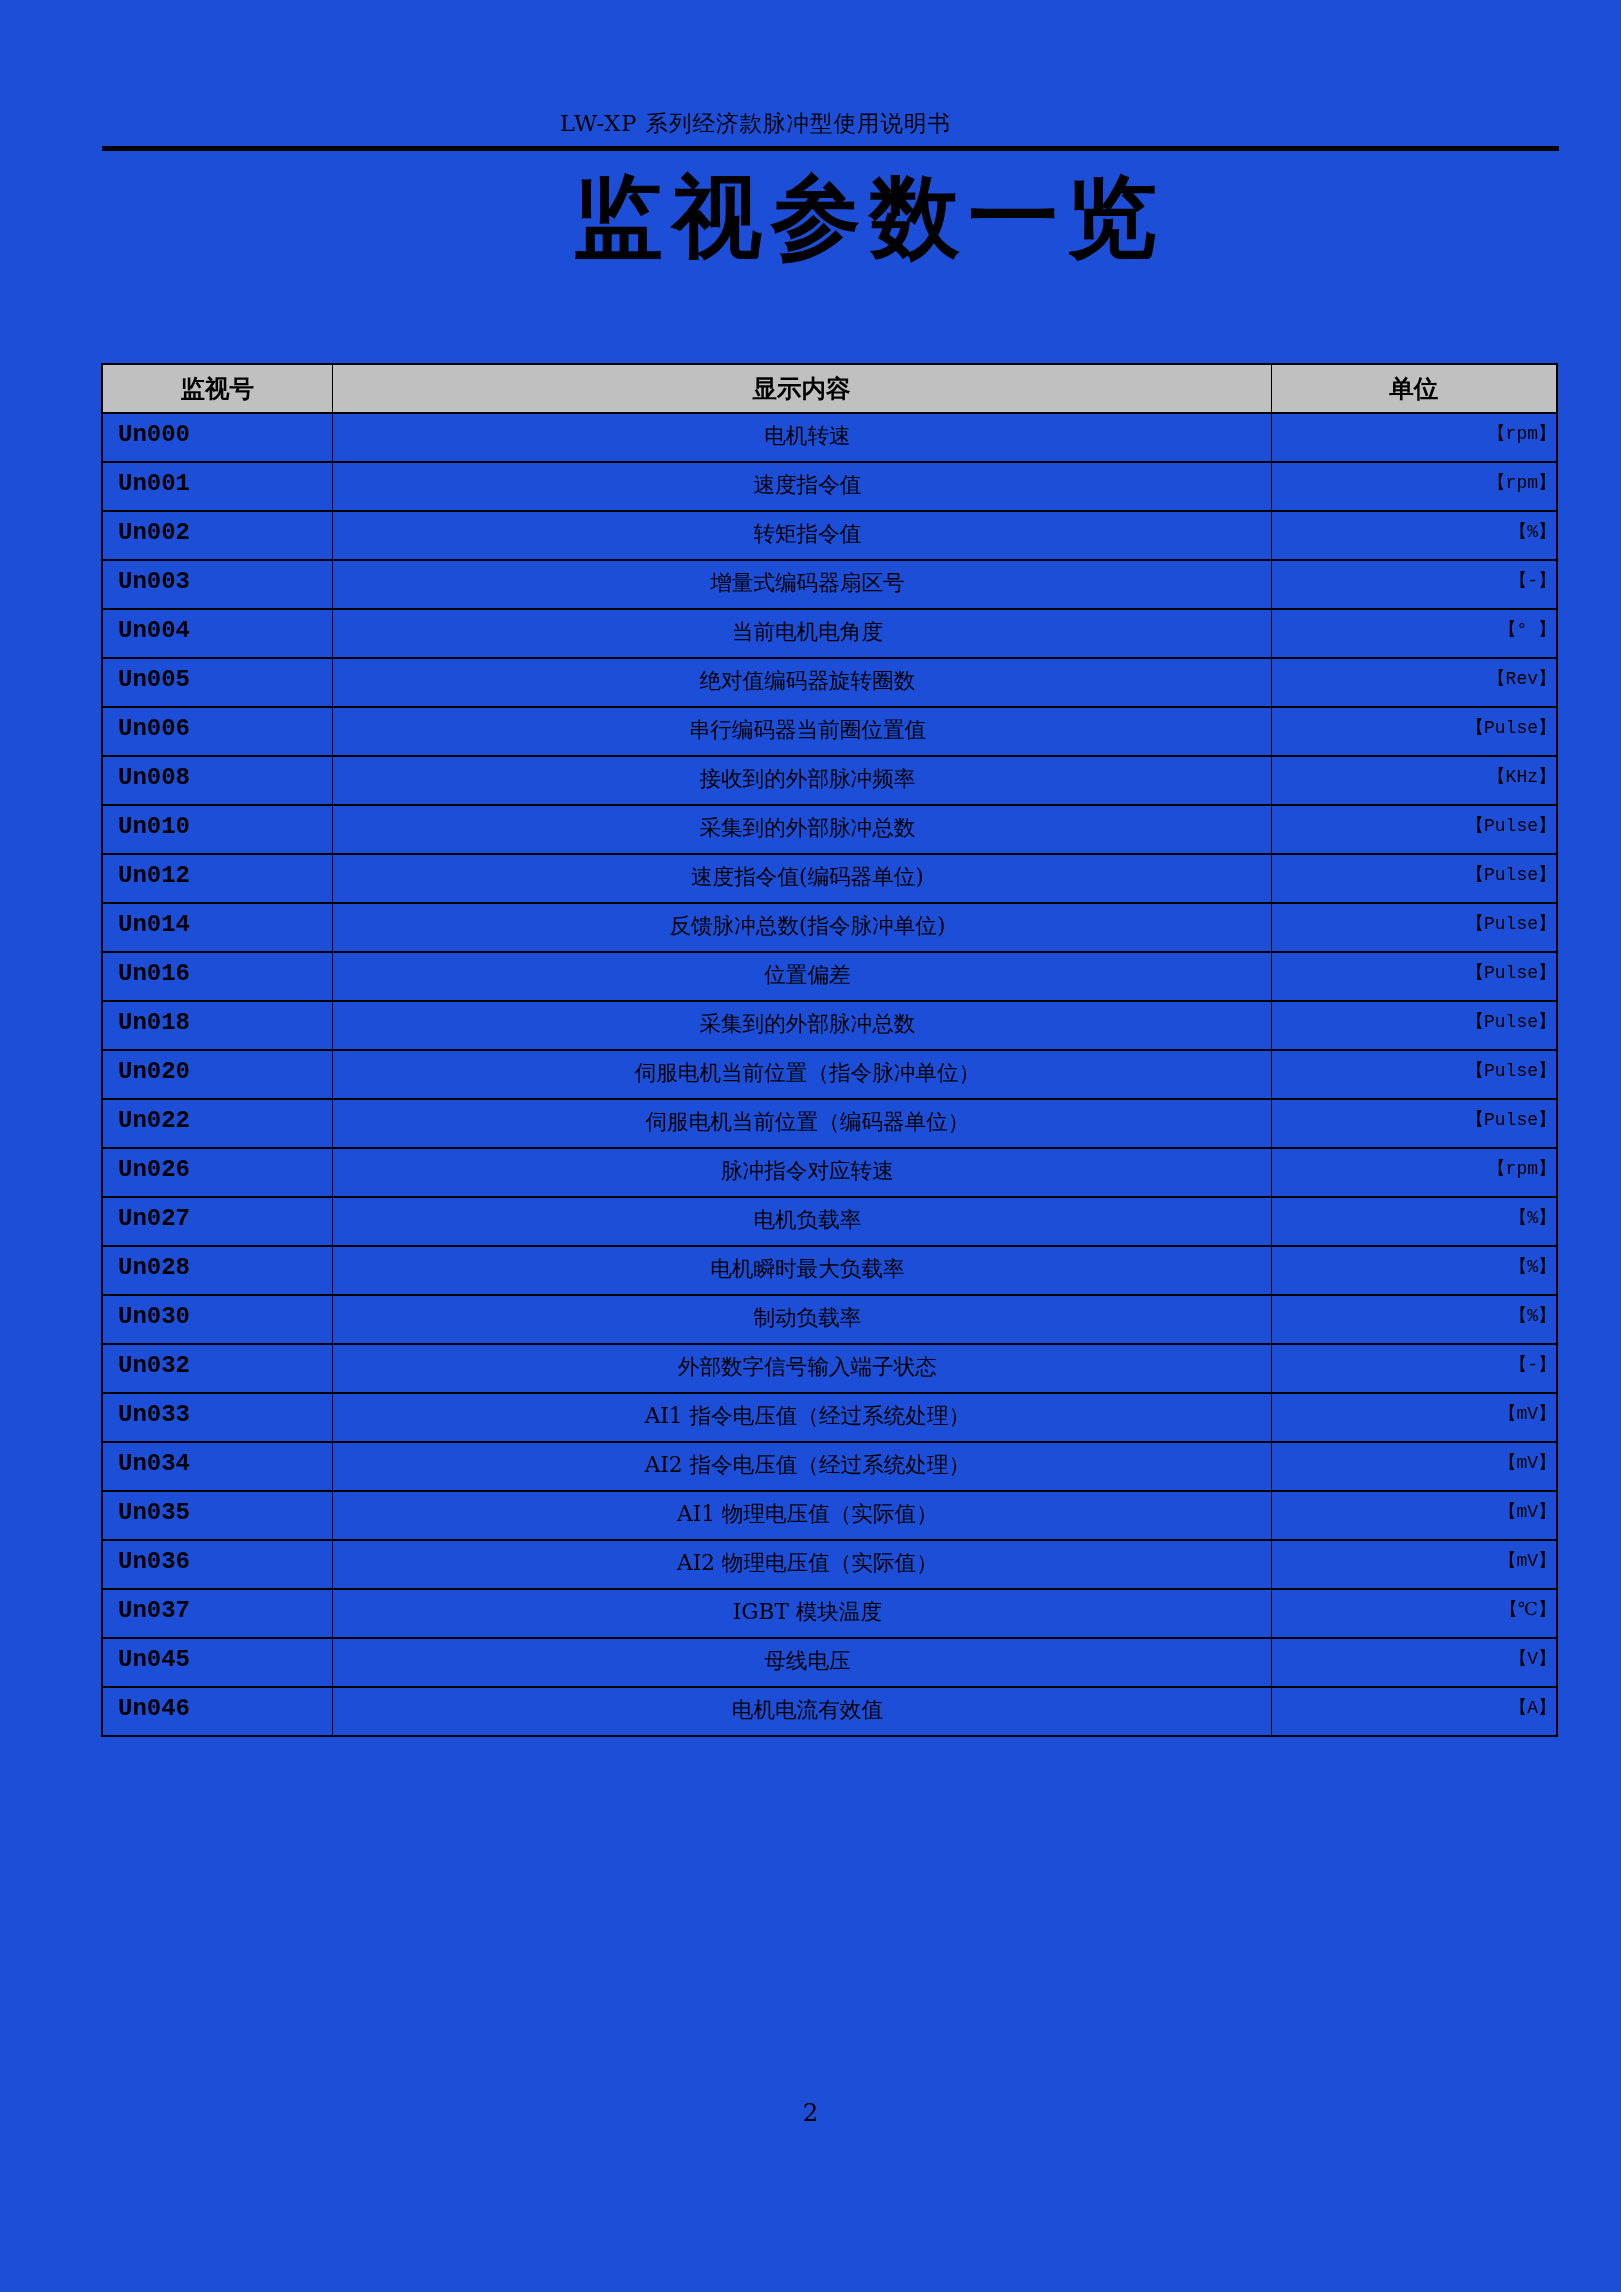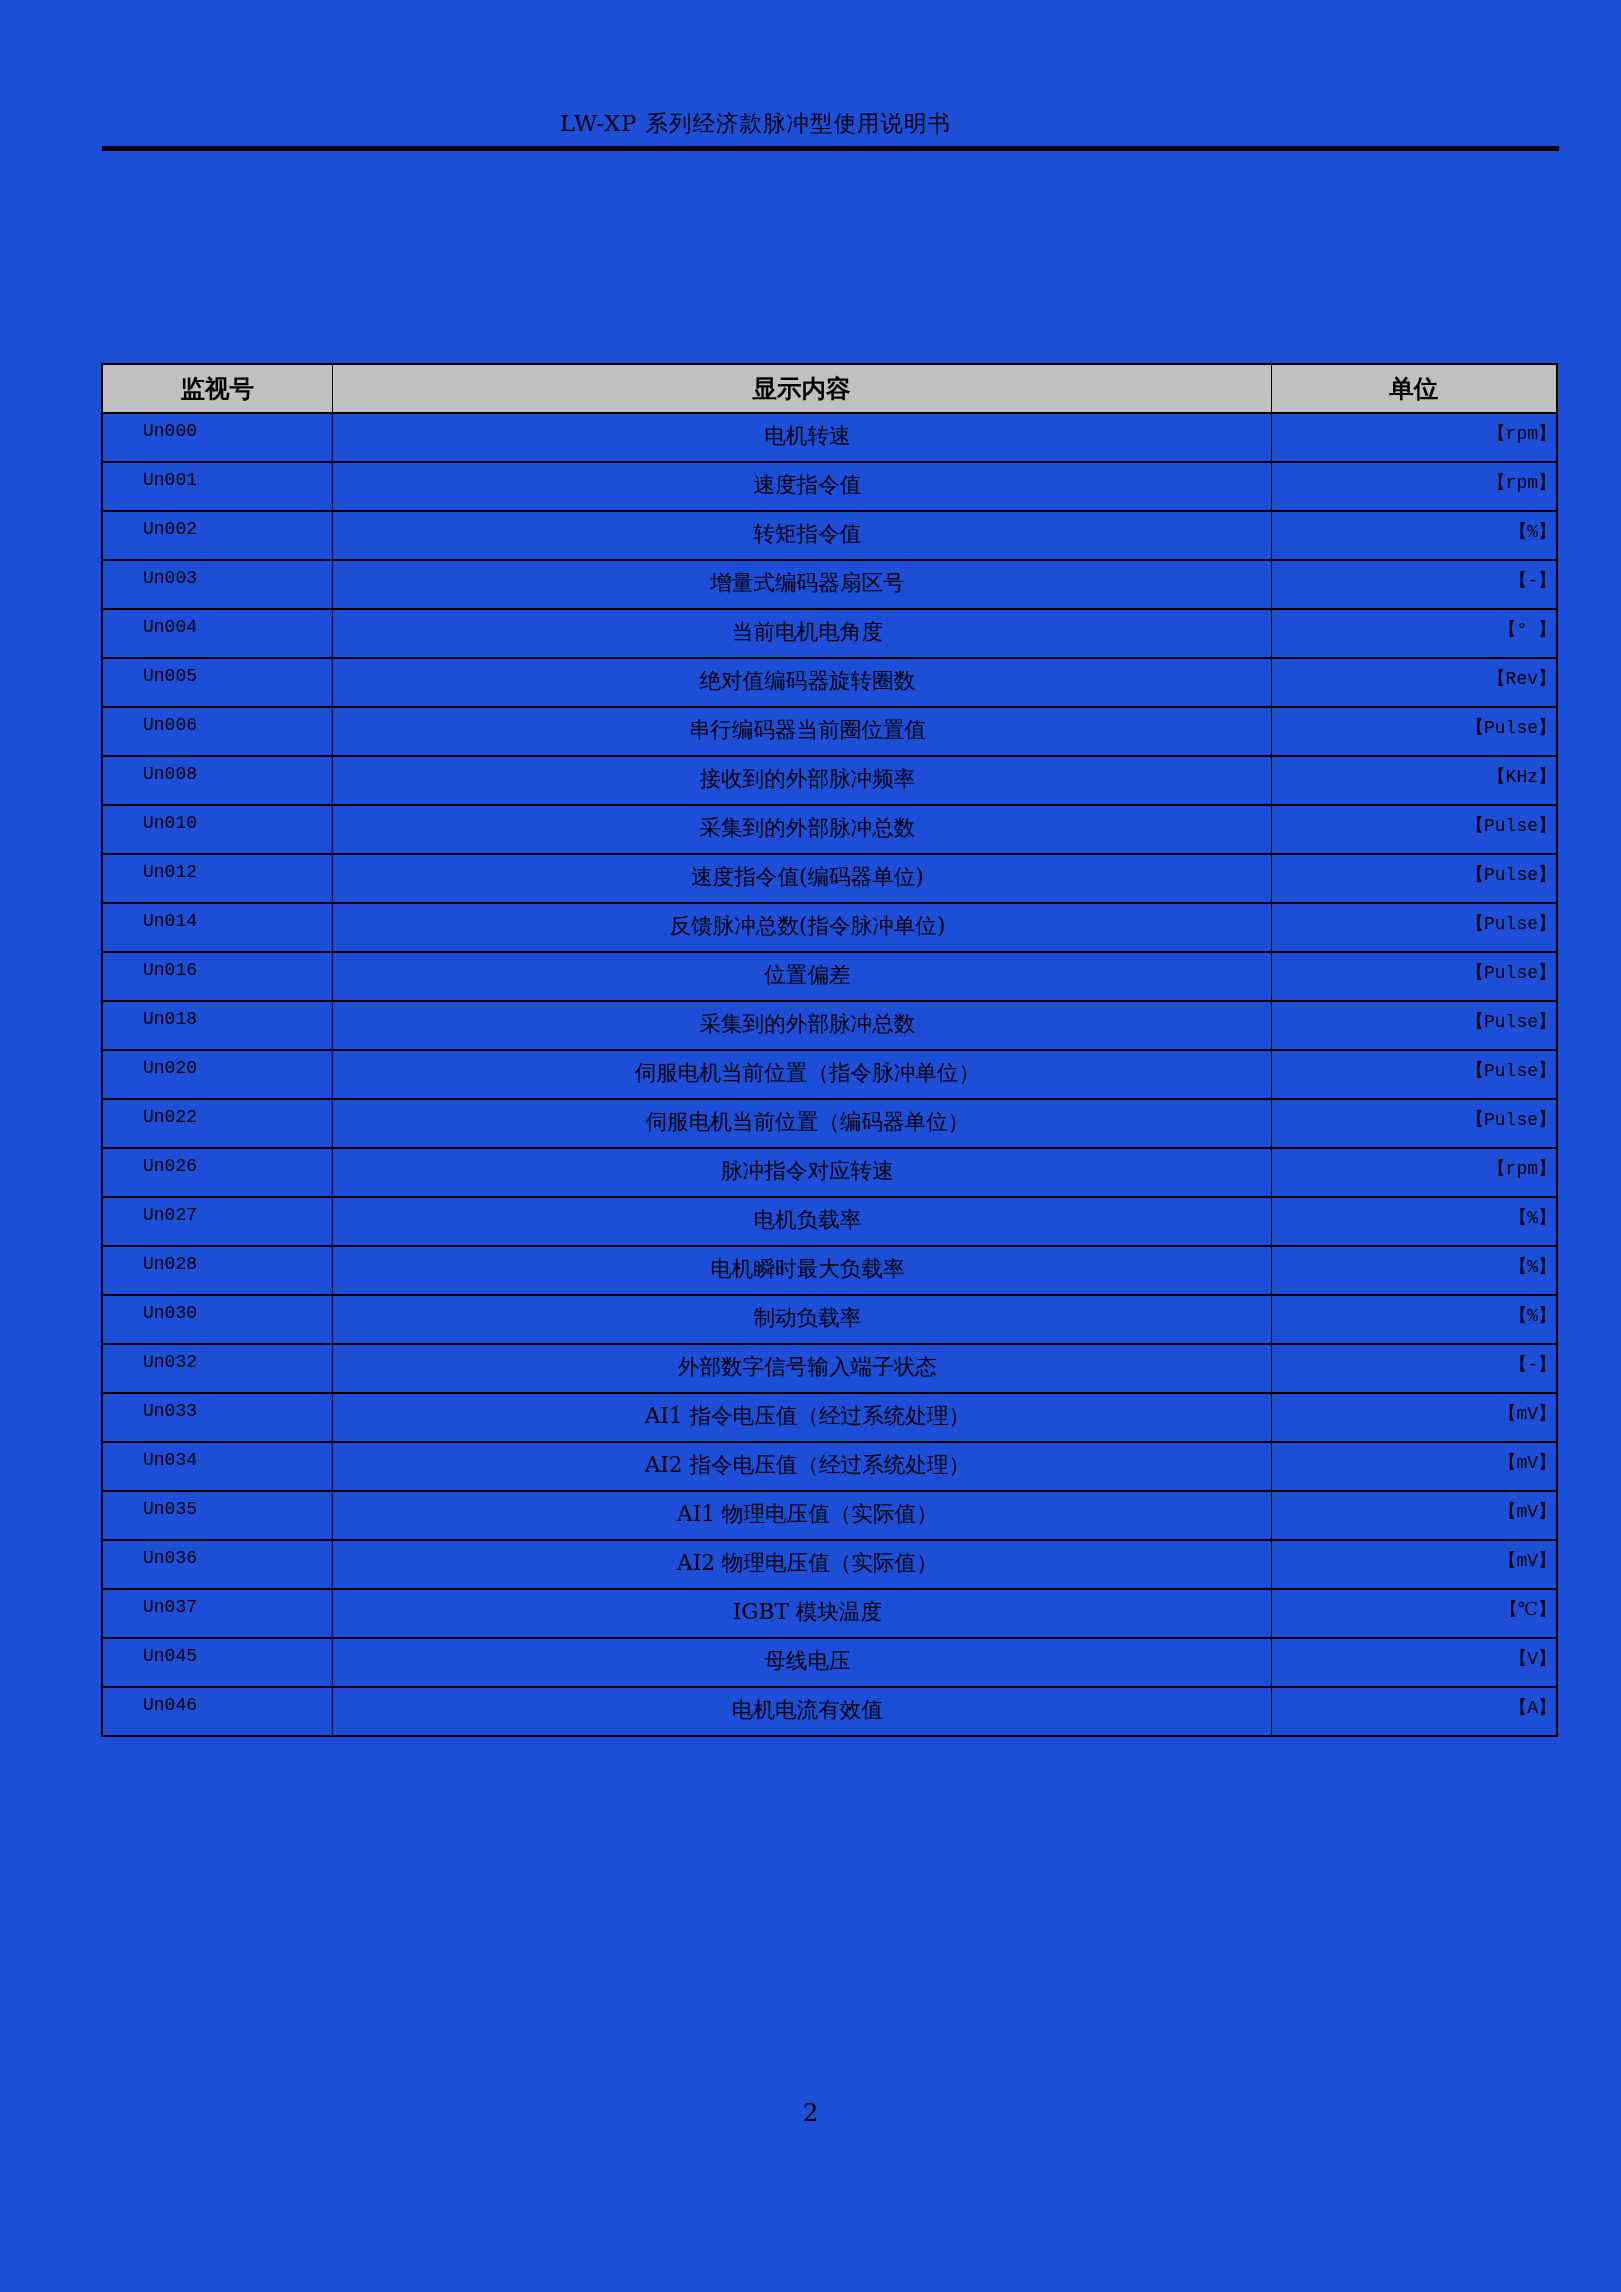--- a/index.html
+++ b/index.html
@@ -71,23 +71,24 @@
     border-bottom: 2px solid #000000;
     height: 49px;
     box-sizing: border-box;
     vertical-align: top;
     padding: 6.9px 0 0 0;
     font-size: 21.6px;
     overflow: hidden;
     white-space: nowrap;
   }
   .monitor-table td.col-no {
-    padding-left: 40px;
+    padding-left: 15px;
     font-family: "Liberation Mono", "DejaVu Serif", monospace;
-    font-size: 18px;
+    font-size: 24px;
+    font-weight: bold;
   }
   .monitor-table td.col-desc {
     padding-left: 11.8px;
     text-align: center;
   }
   .monitor-table td.col-unit {
     text-align: right;
     font-family: "Liberation Mono", "DejaVu Serif", monospace;
     font-size: 18px;
     margin-top: 25px;
@@ -103,20 +104,21 @@
 </style>
 </head>
 <body>
 
 <div class="doc">
 
   <div class="header-line">LW-XP 系列经济款脉冲型使用说明书</div>
 
   <div class="header-rule"></div>
 
+  <div class="page-title">监视参数一览</div>
 
   <table class="monitor-table">
     <colgroup>
       <col style="width:230px">
       <col style="width:939px">
       <col style="width:286px">
     </colgroup>
     <thead>
       <tr>
         <th>监视号</th>

